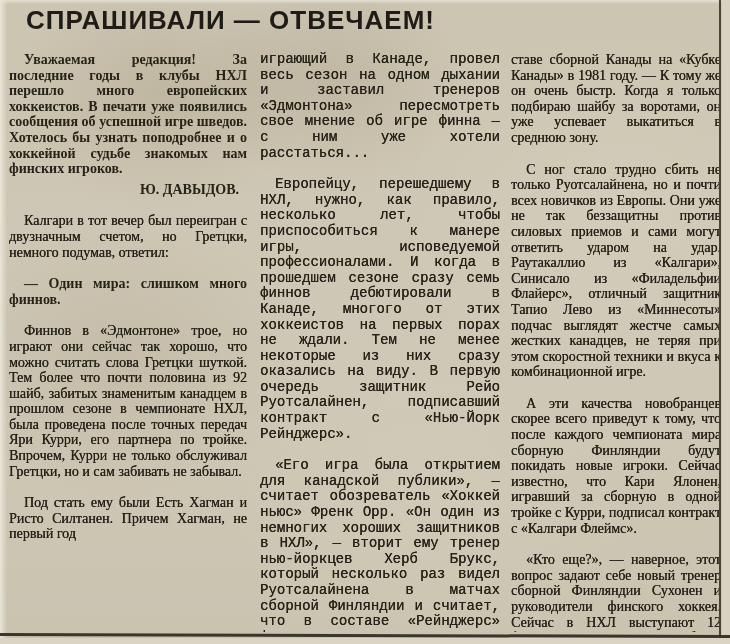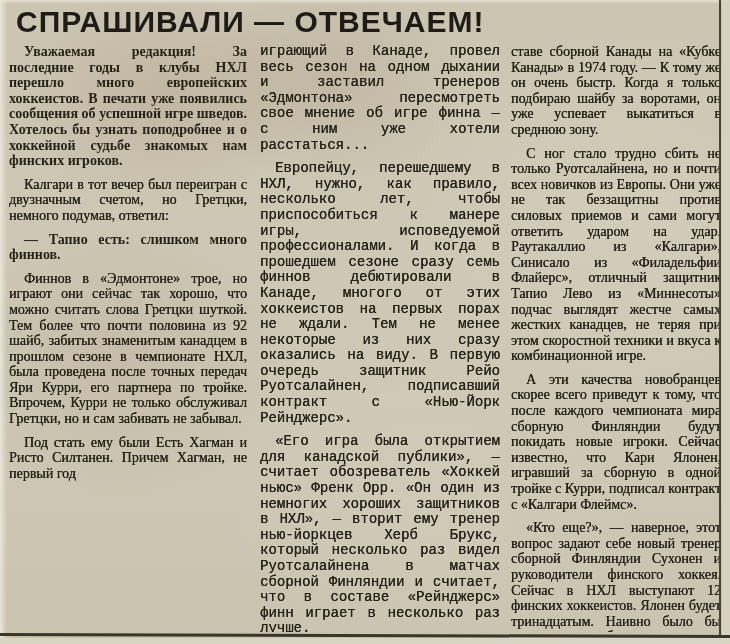--- a/index.html
+++ b/index.html
@@ -26,68 +26,69 @@
     background:linear-gradient(to right,#e9e5d7,rgba(233,229,215,0));}
   .edge-top{position:absolute;left:0;top:0;width:100%;height:4px;
     background:linear-gradient(#e4e0d2,rgba(228,224,210,0));}
   .rule-right{position:absolute;left:719px;top:0;width:2px;height:640px;background:#49432f;}
   .edge-right{position:absolute;left:722px;top:0;width:8px;height:100%;background:#d6d1c0;}
   .rule-bottom{position:absolute;left:0;top:634px;width:732px;height:3px;background:#3b362b;
     transform:rotate(0.15deg);}
   .edge-bottom{position:absolute;left:0;top:638px;width:100%;height:6px;background:#d9d4c3;}
 
   .headline{
-    position:absolute;left:16px;top:5px;
+    position:absolute;left:26px;top:5px;
     font-family:"Liberation Sans","DejaVu Sans",sans-serif;
-    font-weight:bold;font-size:30px;letter-spacing:1px;
+    font-weight:bold;font-size:26px;letter-spacing:1px;
     color:#1f1c17;white-space:nowrap;
   }
   .columns{
     position:absolute;left:9px;top:36px;
     width:712px;height:596px;
     display:flex;overflow:hidden;
   }
   .col{overflow:hidden;height:100%;
     font-size:14px;line-height:15.6px;text-align:justify;}
   .col-1{width:238px;margin-right:13px;}
   .col-2{width:240px;margin-right:11px;font-family:Liberation Mono, monospace;}
   .col-3{width:210px;}
-  .para{margin:8px 0 2px 0;text-indent:15px;
+  .para{margin:16px 0 2px 0;text-indent:15px;
     text-shadow:0.2px 0 0 currentColor;}
   .para.cont{text-indent:0;}
   .para.intro{font-weight:bold;text-shadow:none;margin-bottom:3px;}
   .para.byline{font-weight:bold;text-align:right;text-indent:0;
     padding-right:8px;margin:5px 0 6px 0;text-shadow:none;}
   .para.place{text-indent:0;letter-spacing:0.6px;margin:0 0 12px 0;}
   .para.answer{font-weight:bold;text-shadow:none;}
 </style>
 </head>
 <body>
 
 <div class="clipping">
   <div class="edge-top"></div>
   <div class="edge-left"></div>
 
   <div class="headline">СПРАШИВАЛИ — ОТВЕЧАЕМ!</div>
 
   <div class="columns">
     <div class="col col-1">
         <p class="para intro">Уважаемая редакция! За последние годы в клубы НХЛ перешло много европейских хоккеистов. В печати уже появились сообщения об успешной игре шведов. Хотелось бы узнать поподробнее и о хоккейной судьбе знакомых нам финских игроков.</p>
+        <p class="para byline">Ю. ДАВЫДОВ.</p>
         <p class="para body">Калгари в тот вечер был переигран с двузначным счетом, но Гретцки, немного подумав, ответил:</p>
-        <p class="para answer">— Тапио есть: слишком много финнов.</p>
+        <p class="para answer">— Один мира: слишком много финнов.</p>
         <p class="para body">Финнов в «Эдмонтоне» трое, но играют они сейчас так хорошо, что можно считать слова Гретцки шуткой. Тем более что почти половина из 92 шайб, забитых знаменитым канадцем в прошлом сезоне в чемпионате НХЛ, была проведена после точных передач Яри Курри, его партнера по тройке. Впрочем, Курри не только обслуживал Гретцки, но и сам забивать не забывал.</p>
         <p class="para body">Под стать ему были Есть Хагман и Ристо Силтанен. Причем Хагман, не первый год</p>
       </div>
     <div class="col col-2">
         <p class="para cont">играющий в Канаде, провел весь сезон на одном дыхании и заставил тренеров «Эдмонтона» пересмотреть свое мнение об игре финна — с ним уже хотели расстаться...</p>
         <p class="para body">Европейцу, перешедшему в НХЛ, нужно, как правило, несколько лет, чтобы приспособиться к манере игры, исповедуемой профессионалами. И когда в прошедшем сезоне сразу семь финнов дебютировали в Канаде, многого от этих хоккеистов на первых порах не ждали. Тем не менее некоторые из них сразу оказались на виду. В первую очередь защитник Рейо Руотсалайнен, подписавший контракт с «Нью-Йорк Рейнджерс».</p>
         <p class="para body">«Его игра была открытием для канадской публики», — считает обозреватель «Хоккей ньюс» Френк Орр. «Он один из немногих хороших защитников в НХЛ», — вторит ему тренер нью-йоркцев Херб Брукс, который несколько раз видел Руотсалайнена в матчах сборной Финляндии и считает, что в составе «Рейнджерс» финн играет в несколько раз лучше.</p>
       </div>
     <div class="col col-3">
-        <p class="para cont">ставе сборной Канады на «Кубке Канады» в 1974 году. — К тому же он очень быстр. Когда я только подбираю шайбу за воротами, он уже успевает выкатиться в среднюю зону.</p>
+        <p class="para cont">ставе сборной Канады на «Кубке Канады» в 1981 году. — К тому же он очень быстр. Когда я только подбираю шайбу за воротами, он уже успевает выкатиться в среднюю зону.</p>
         <p class="para body">С ног стало трудно сбить не только Руотсалайнена, но и почти всех новичков из Европы. Они уже не так беззащитны против силовых приемов и сами могут ответить ударом на удар. Раутакаллио из «Калгари», Синисало из «Филадельфии Флайерс», отличный защитник Тапио Лево из «Миннесоты» подчас выглядят жестче самых жестких канадцев, не теряя при этом скоростной техники и вкуса к комбинационной игре.</p>
         <p class="para body">А эти качества новобранцев скорее всего приведут к тому, что после каждого чемпионата мира сборную Финляндии будут покидать новые игроки. Сейчас известно, что Кари Ялонен, игравший за сборную в одной тройке с Курри, подписал контракт с «Калгари Флеймс».</p>
         <p class="para body">«Кто еще?», — наверное, этот вопрос задают себе новый тренер сборной Финляндии Сухонен и руководители финского хоккея. Сейчас в НХЛ выступают 12 финских хоккеистов. Ялонен будет тринадцатым. Наивно было бы думать, что он будет последним в этом списке.</p>
       </div>
   </div>
 
   <div class="rule-right"></div>
   <div class="edge-right"></div>
   <div class="rule-bottom"></div>
   <div class="edge-bottom"></div>

